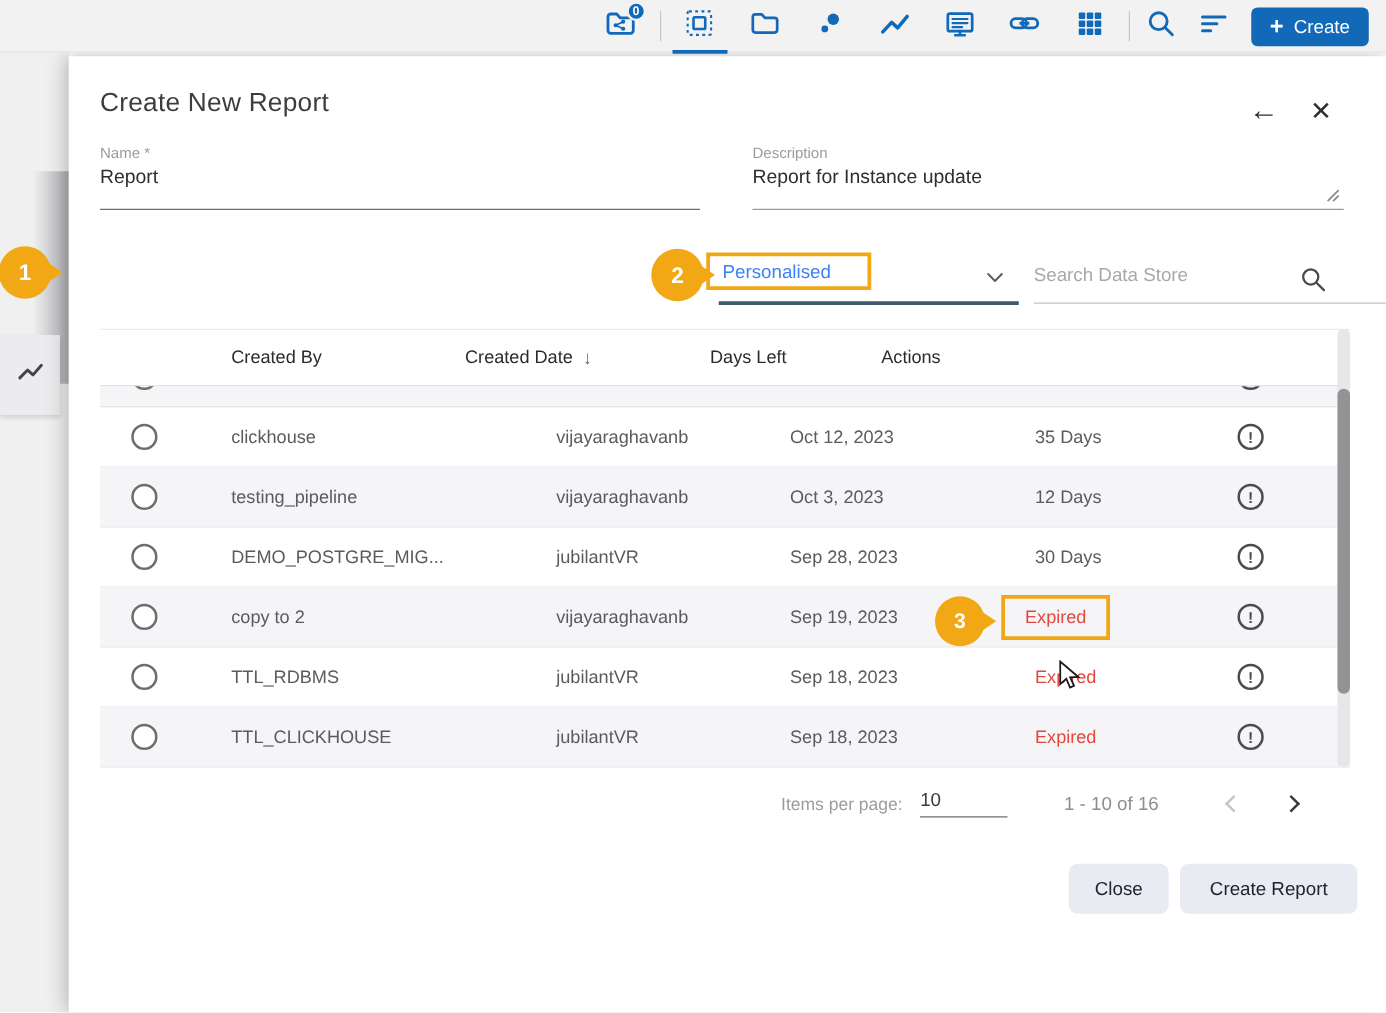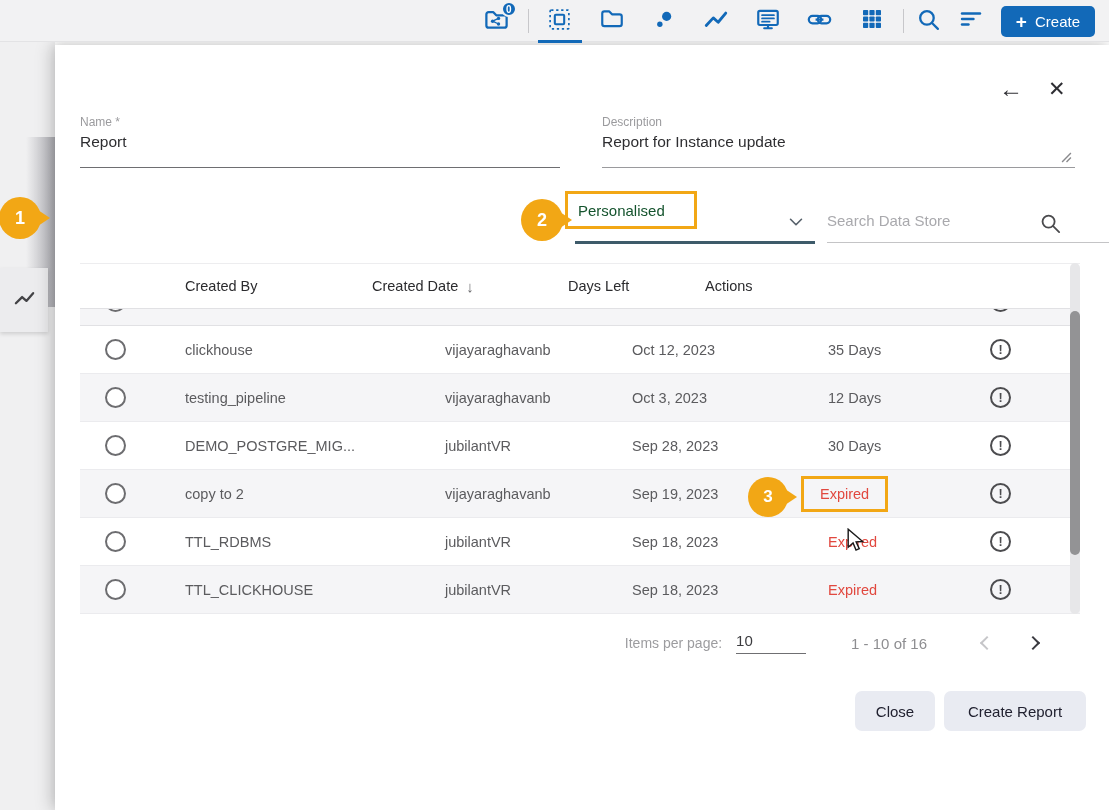--- a/index.html
+++ b/index.html
@@ -68,23 +68,23 @@
   .u-line { position:absolute; height:1px; }
   .resize-handle { position:absolute; left:1006px; top:104px; }
 
   .section-box {
     position:absolute; left:10px; top:152px; height:42px;
     border:3px solid #F2A715; background:#fff;
     display:flex; align-items:center; padding:0 14px;
     font-size:15px; font-weight:bold; color:#3a3a3d;
   }
   .store-select {
-    position:absolute; left:510px; top:146px; width:132px; height:38px;
+    position:absolute; left:510px; top:157px; width:132px; height:30px;
     border:3px solid #F2A715; display:flex; align-items:center; padding-left:10px;
-    font-size:15px; color:#14532d; cursor:pointer;
+    font-size:15px; color:#3b82f6; cursor:pointer;
   }
   .select-chevron { position:absolute; left:731px; top:167px; cursor:pointer; }
   .select-underline { position:absolute; left:520px; top:196px; width:240px; height:3px; background:#3E5B6A; }
 
   .search-input {
     position:absolute; left:772px; top:162px; width:205px; height:26px;
     border:none; outline:none; background:transparent; font-family:inherit;
     font-size:15px; color:#3a3a3d;
   }
   .search-input::placeholder { color:#a9a9ad; }
@@ -288,20 +288,21 @@
 <div class="left-tab">
   <span>
     <svg width="23" height="23" viewBox="0 0 24 24" fill="none" stroke="#434346" stroke-width="2.4" stroke-linecap="round" stroke-linejoin="round">
       <polyline points="3,17 9.5,10.5 14,14.5 21,6.5"></polyline>
     </svg>
   </span>
 </div>
 
 <div class="modal">
 
+  <div class="modal-title">Create New Report</div>
   <div class="icon-back">←</div>
   <div class="icon-close">✕</div>
 
   <div class="field-label" style="left:25px; top:70px;">Name *</div>
   <input class="field-input" style="left: 25px; top: 88px; width: 470px;" value="Report">
   <div class="u-line" style="left:25px; top:122px; width:480px; background:#6e6e71;"></div>
 
   <div class="field-label" style="left:547px; top:70px;">Description</div>
   <input class="field-input" style="left: 547px; top: 88px; width: 440px;" value="Report for Instance update">
   <div class="u-line" style="left:547px; top:122px; width:473px; background:#9a9a9d;"></div>

